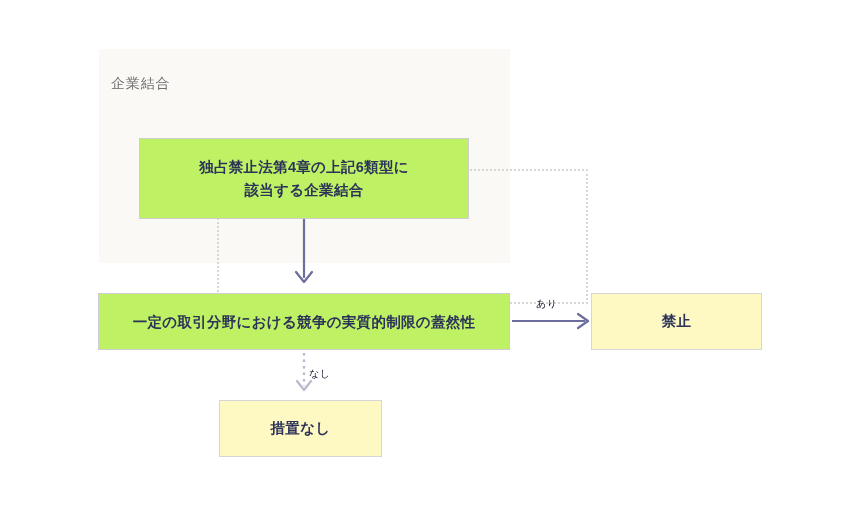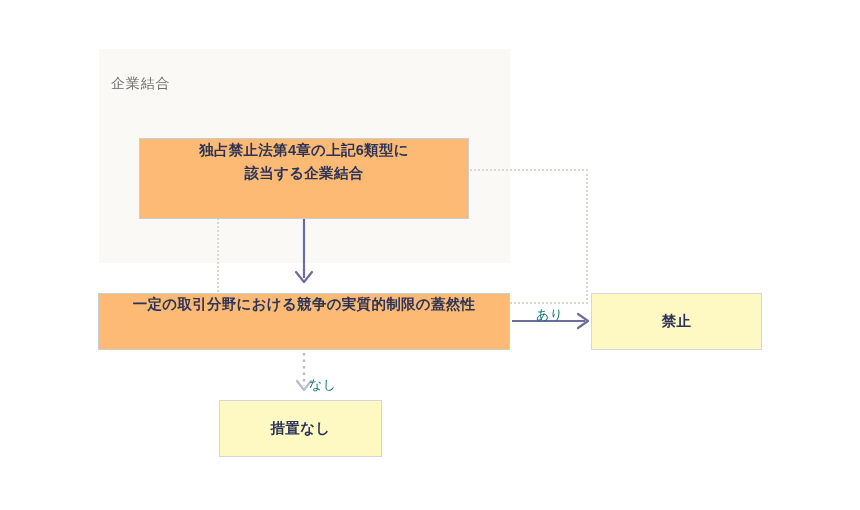--- a/index.html
+++ b/index.html
@@ -51,24 +51,25 @@
     width: 371px;
     height: 135px;
     box-sizing: border-box;
     border: 2px dotted #d9d7d2;
     background: transparent;
   }
 
   
   .node-white {
     position: absolute;
-    background: #fdba74;
+    background: #bef264;
     border: 1px solid #cdcdd2;
     box-sizing: border-box;
     display: flex;
+    align-items: center;
     justify-content: center;
     text-align: center;
   }
   .node-label {
     color: #2c3358;
     font-size: 14.5px;
     font-weight: 700;
     line-height: 23px;
     letter-spacing: 0.02em;
     white-space: pre-line;
@@ -122,26 +123,25 @@
     left: 0;
     top: 0;
     width: 860px;
     height: 510px;
     pointer-events: none;
   }
 
   
   .edge-label {
     position: absolute;
-    font-size: 13px;
-    color: #0f766e;
+    font-size: 10px;
+    color: #0f172a;
     line-height: 18px;
     white-space: nowrap;
     letter-spacing: 0.04em;
-    margin-top: 11px;
   }
   #edge-label-ari {
     left: 536px;
     top: 295px;
   }
   #edge-label-nashi {
     left: 309px;
     top: 365px;
   }
 </style>

